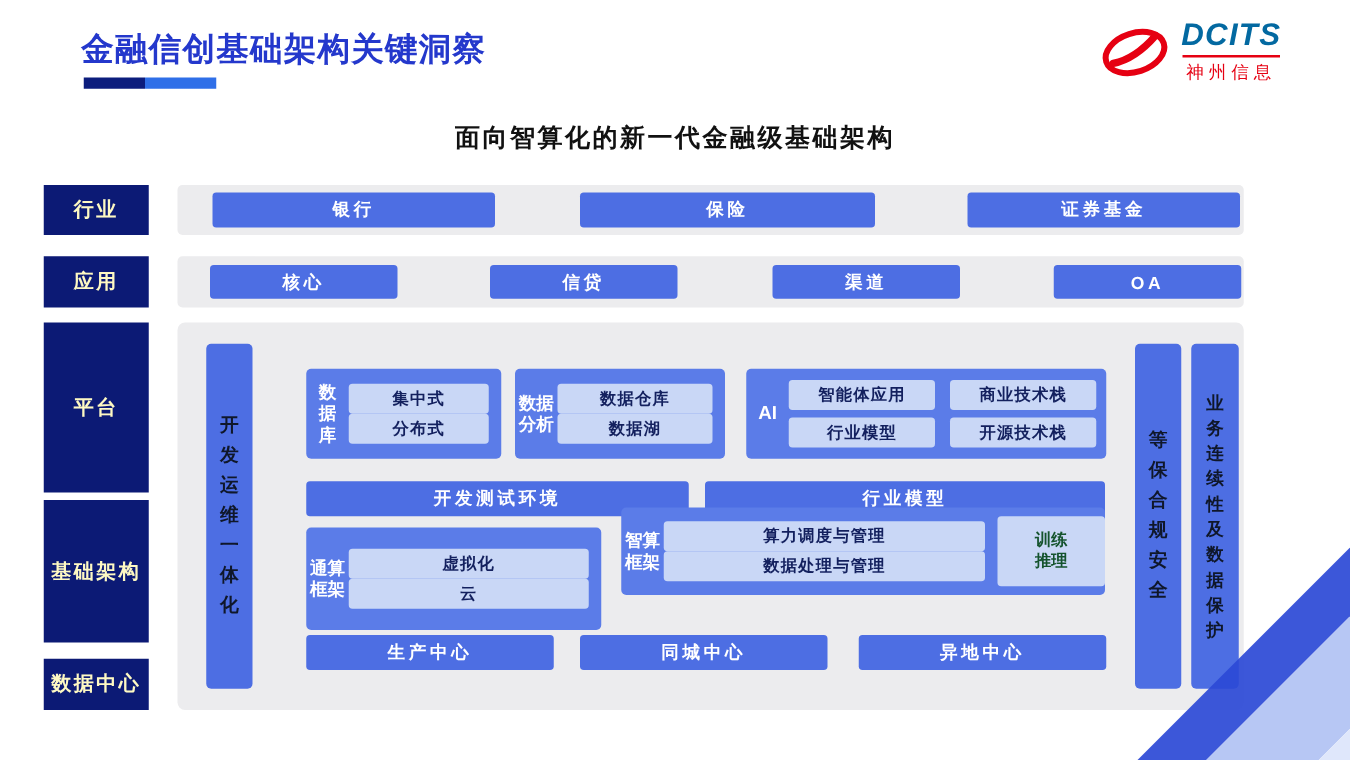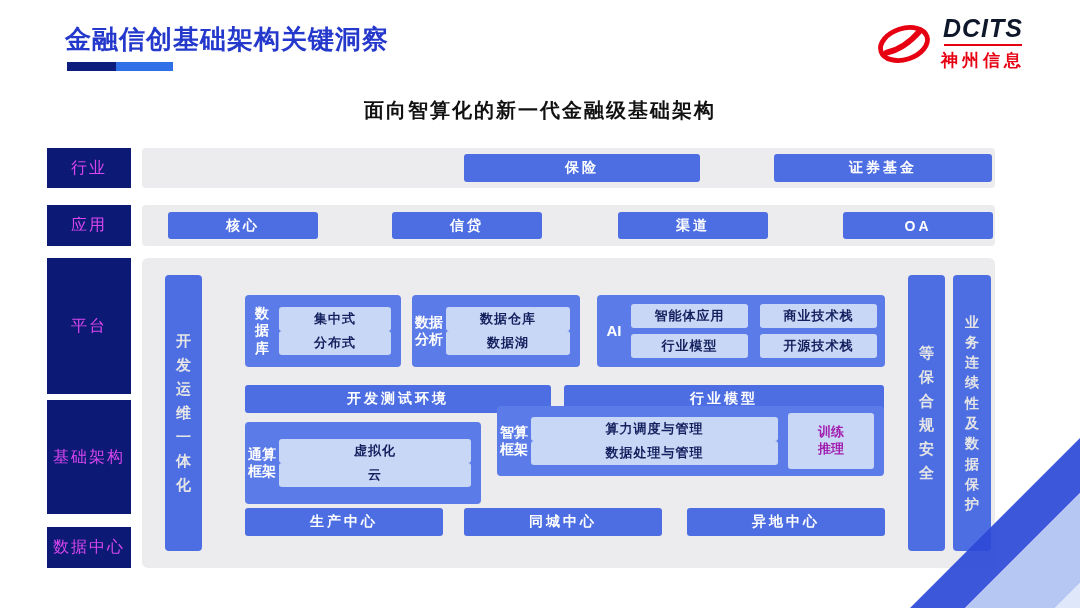--- a/index.html
+++ b/index.html
@@ -6,56 +6,56 @@
   html,body { background:#ffffff; }
   body { font-family:"Liberation Sans","DejaVu Sans",sans-serif; }
   .slide { position:relative; width:1080px; height:608px; background:#ffffff; overflow:hidden; }
 
   
   .title { position:absolute; left:65px; top:22px; font-size:26px; font-weight:bold; color:#2438cc; letter-spacing:1px; }
   .title-underline { position:absolute; left:67px; top:62px; width:106px; height:9px;
     background:linear-gradient(90deg,#0c1d7d 0 46%, #2f6fe8 46% 100%); }
   .logo { position:absolute; right:55px; top:16px; display:flex; align-items:center; gap:8px; }
   .logo-text { display:flex; flex-direction:column; align-items:center; }
-  .logo-brand { color:#0f172a; font-weight:bold; font-style:italic; font-size:25px; letter-spacing:1px; line-height:1; }
+  .logo-brand { color:#0369a1; font-weight:bold; font-style:italic; font-size:25px; letter-spacing:1px; line-height:1; }
   .logo-divider { width:78px; height:2px; background:#e60012; margin:3px 0 3px 0; }
-  .logo-company { color:#e60012; font-weight:bold; font-size:17px; letter-spacing:4px; }
+  .logo-company { color:#e60012; font-weight:normal; font-size:14px; letter-spacing:4px; }
   .subtitle { position:absolute; left:0; right:0; top:97px; text-align:center; font-size:20px; font-weight:bold; color:#111; letter-spacing:2px; }
 
   
-  .side-label { position:absolute; left:47px; width:84px; background:#0c1a75; color:#d946ef;
-    font-weight:normal; font-size:16px; letter-spacing:2px; display:flex; align-items:center; justify-content:center; }
+  .side-label { position:absolute; left:35px; width:84px; background:#0c1a75; color:#fef9c3;
+    font-weight:bold; font-size:16px; letter-spacing:2px; display:flex; align-items:center; justify-content:center; }
 
   
   .strip { position:absolute; left:142px; width:853px; background:#ececee; border-radius:4px; }
   .container { position:absolute; left:142px; top:258px; width:853px; height:310px; background:#ececee; border-radius:6px; }
 
   
   .btn { position:absolute; background:#4d6ee3; border-radius:3px; color:#fff; font-weight:bold;
     font-size:14px; letter-spacing:3px; display:flex; align-items:center; justify-content:center; }
 
   
   .vbar { position:absolute; background:#4d6ee3; border-radius:4px; display:flex; align-items:center; justify-content:center; }
-  .vbar-text { color:#e5e5e5; font-weight:bold; font-size:15px; width:16px; text-align:center;
+  .vbar-text { color:#0f172a; font-weight:bold; font-size:15px; width:16px; text-align:center;
     word-break:break-all; line-height:1.6; }
   .vbar-text.long { font-size:14px; line-height:1.45; width:15px; }
 
   
   .pbox { position:absolute; background:#5b7ce8; border-radius:4px; display:flex; align-items:center; }
   .pbox-label { width:34px; display:flex; align-items:center; justify-content:center;
     color:#fff; font-weight:bold; font-size:14px; text-align:center; word-break:break-all; line-height:1.25; }
   .pbox-label .w1 { width:15px; }
   .pbox-label .w2 { width:31px; }
   .pbox-label.ai { font-size:15px; }
   .chips { flex:1; display:flex; flex-direction:column; gap:0; padding:7px 10px 7px 0; }
   .chips-grid { flex:1; display:grid; grid-template-columns:1fr 1fr; gap:6px 12px; padding:7px 8px 7px 0; }
   .chip { background:#c9d7f6; border-radius:3px; color:#13205e; font-weight:bold; font-size:13px;
     letter-spacing:1px; height:24px; display:flex; align-items:center; justify-content:center; min-height:24px; }
-  .chip-tall { background:#c9d7f6; border-radius:3px; color:#a21caf; font-weight:bold; font-size:13px;
-    width:86px; margin:7px 10px 7px 0; align-self:stretch; display:flex; align-items:center; justify-content:center; }
+  .chip-tall { background:#c9d7f6; border-radius:3px; color:#14532d; font-weight:bold; font-size:13px;
+    width:86px; margin:7px 0 7px 0; align-self:stretch; display:flex; align-items:center; justify-content:center; }
   .chip-tall span { width:31px; text-align:center; word-break:break-all; line-height:1.3; }
 
   
   .decor { position:absolute; right:0; bottom:0; }
 </style>
 </head>
 <body>
 
 <div class="slide">
 
@@ -76,20 +76,21 @@
 
   <div class="subtitle">面向智算化的新一代金融级基础架构</div>
 
   <div class="side-label" style="top:148px;height:40px">行业</div>
   <div class="side-label" style="top:205px;height:41px">应用</div>
   <div class="side-label" style="top:258px;height:136px">平台</div>
   <div class="side-label" style="top:400px;height:114px">基础架构</div>
   <div class="side-label" style="top:527px;height:41px">数据中心</div>
 
   <div class="strip" style="top:148px;height:40px">
+    <div class="btn" style="left:28px;top:6px;width:226px;height:28px">银行</div>
     <div class="btn" style="left:322px;top:6px;width:236px;height:28px">保险</div>
     <div class="btn" style="left:632px;top:6px;width:218px;height:28px">证券基金</div>
   </div>
 
   <div class="strip" style="top:205px;height:41px">
     <div class="btn" style="left:26px;top:7px;width:150px;height:27px">核心</div>
     <div class="btn" style="left:250px;top:7px;width:150px;height:27px">信贷</div>
     <div class="btn" style="left:476px;top:7px;width:150px;height:27px">渠道</div>
     <div class="btn" style="left:701px;top:7px;width:150px;height:27px">OA</div>
   </div>

